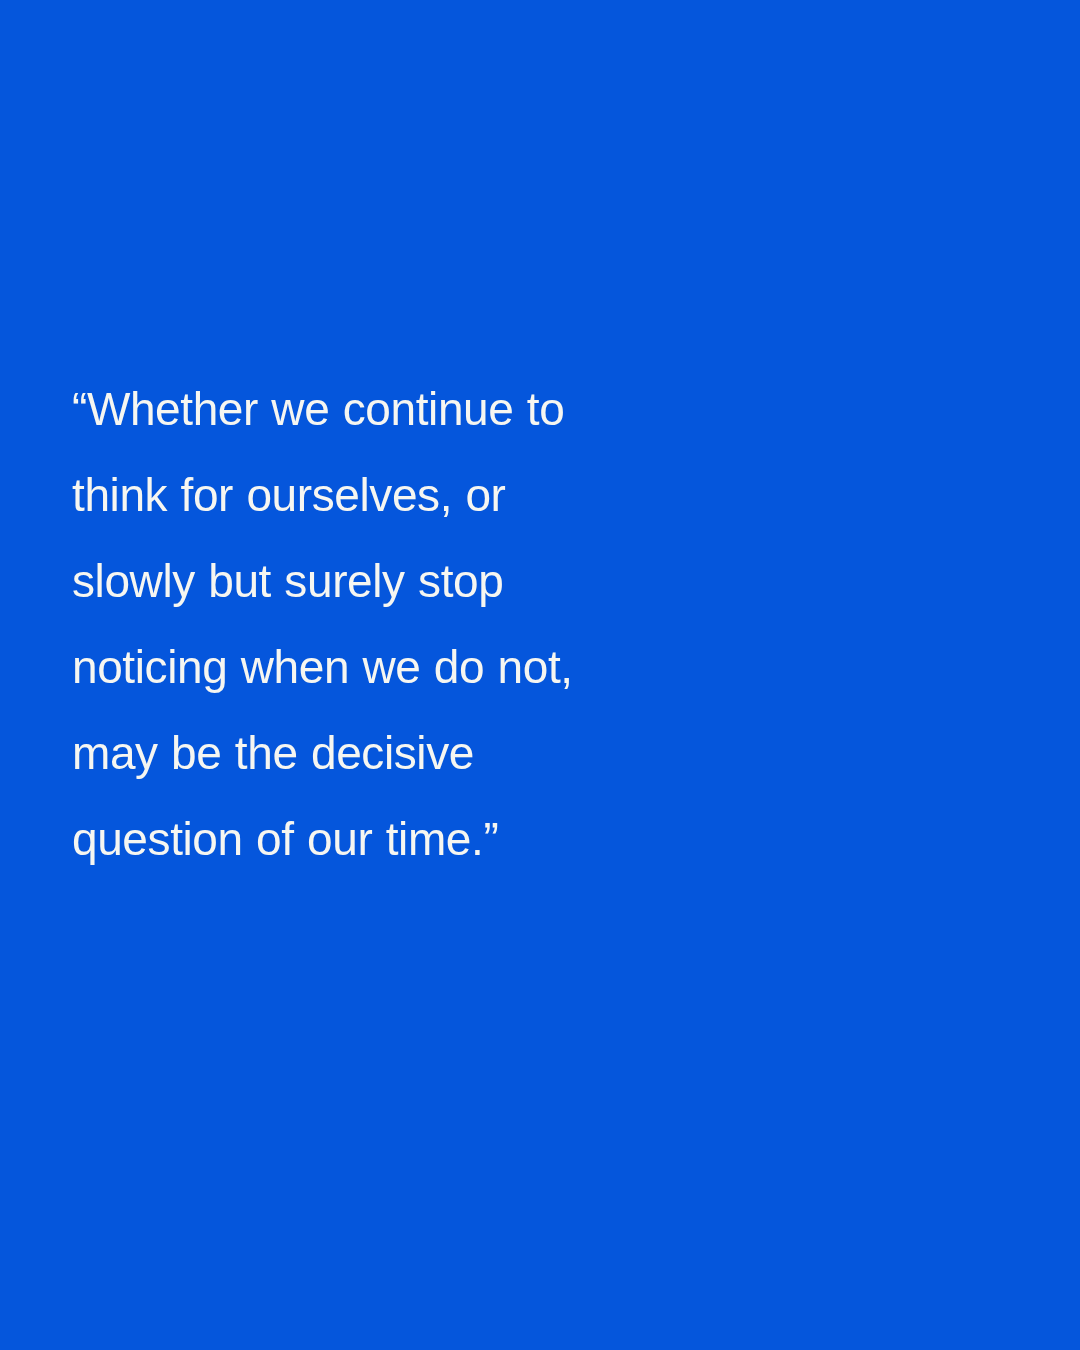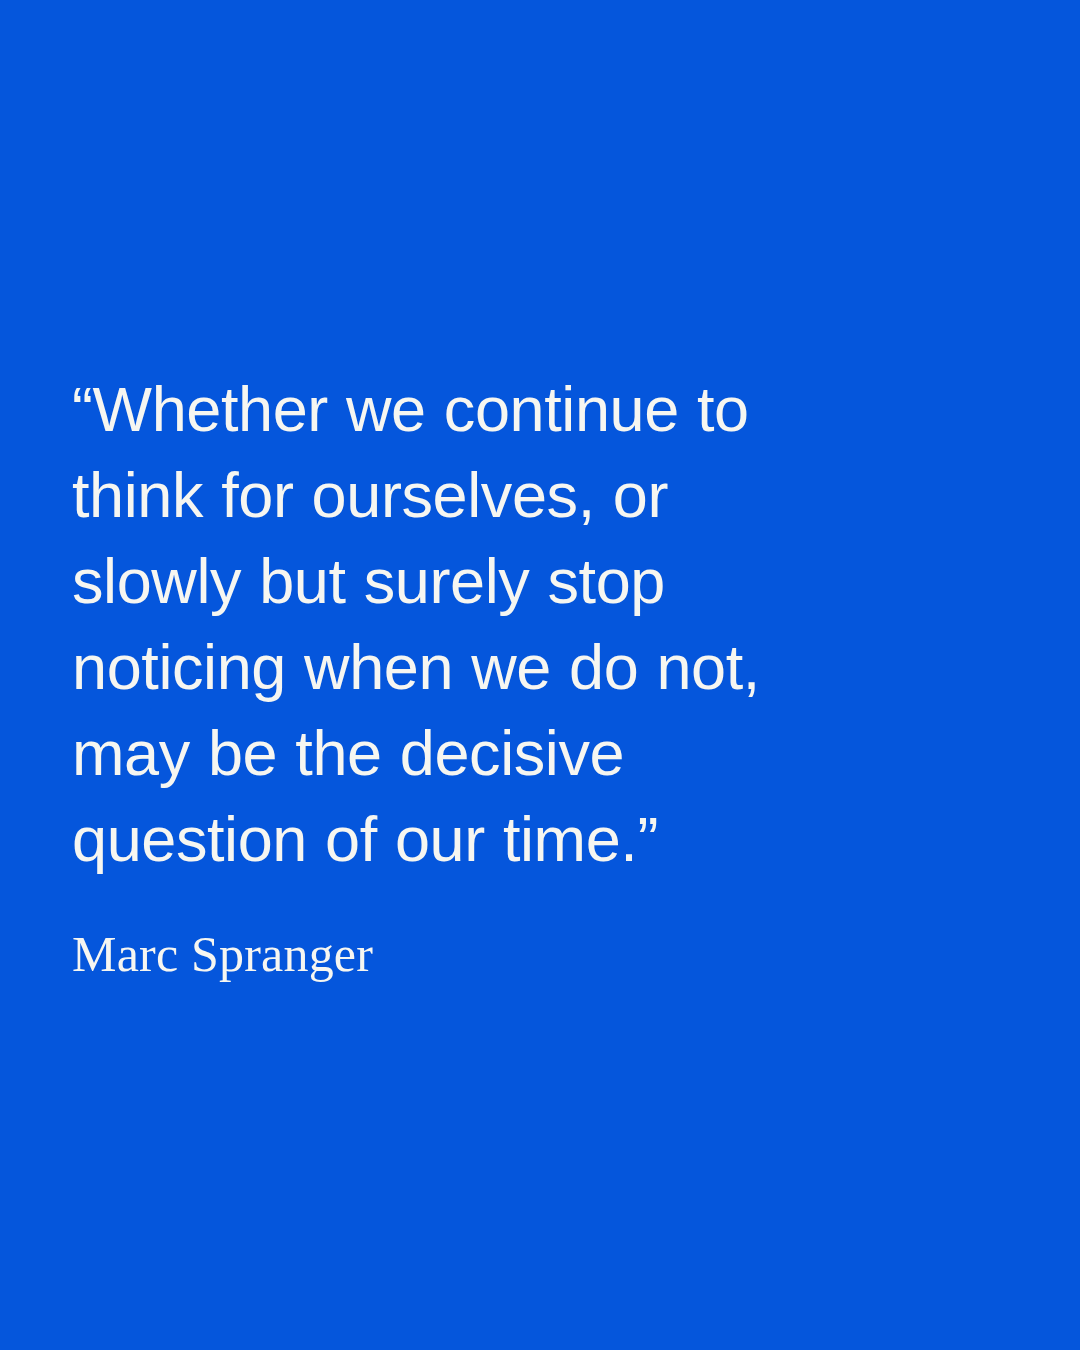--- a/index.html
+++ b/index.html
@@ -27,21 +27,21 @@
     position: absolute;
     left: 72px;
     top: 366px;
     width: 930px;
   }
 
   .quote-text {
     margin: 0;
     color: #f6f6f1;
     font-family: "Liberation Sans", sans-serif;
-    font-size: 63px;
+    font-size: 46px;
     font-weight: 300;
     line-height: 86px;
     letter-spacing: -0.4px;
     word-spacing: 1px;
     white-space: pre-line;
     -webkit-font-smoothing: antialiased;
   }
 
   .attribution {
     margin: 0;
@@ -59,15 +59,14 @@
 <body>
 
 <div class="quote-card">
   <div class="content">
     <blockquote class="quote-text">“Whether we continue to
 think for ourselves, or
 slowly but surely stop
 noticing when we do not,
 may be the decisive
 question of our time.”</blockquote>
-    <p class="attribution">Marc Spranger</p>
   </div>
 </div>
 
 </body></html>

